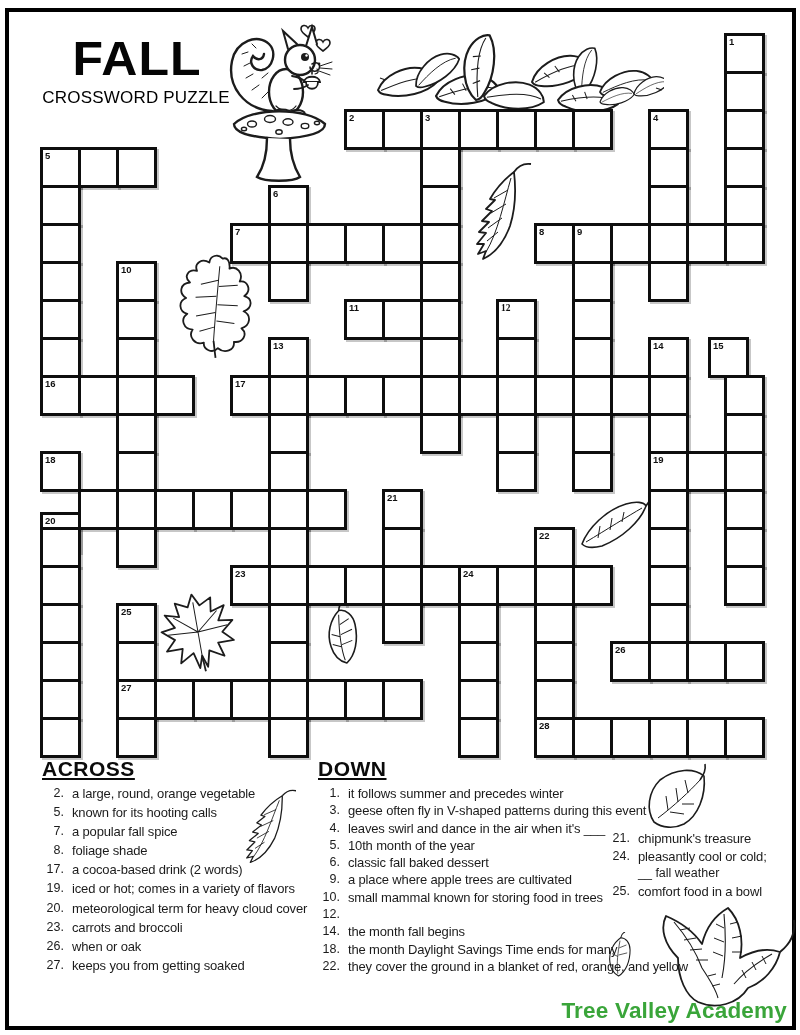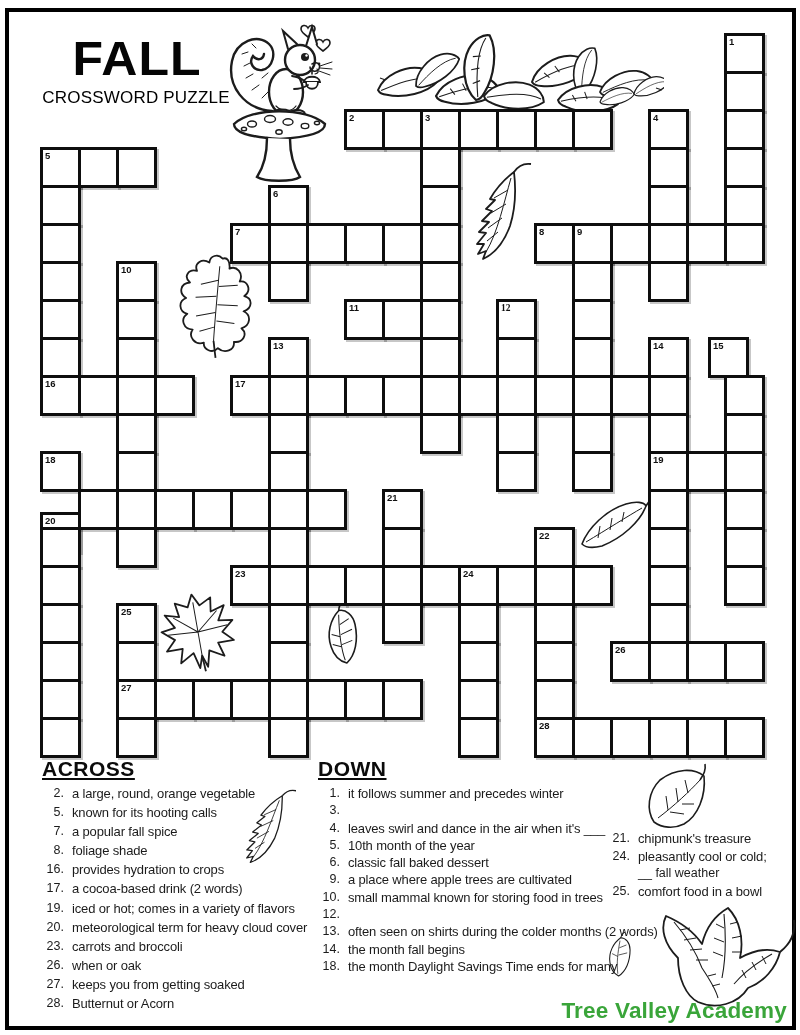--- a/index.html
+++ b/index.html
@@ -278,24 +278,20 @@
       </div>
       <div class="clue-row">
         <span class="cnum">7.</span>
         <span class="ctxt">a popular fall spice</span>
       </div>
       <div class="clue-row">
         <span class="cnum">8.</span>
         <span class="ctxt">foliage shade</span>
       </div>
       <div class="clue-row">
-        <span class="cnum">16.</span>
-        <span class="ctxt">provides hydration to crops</span>
-      </div>
-      <div class="clue-row">
         <span class="cnum">17.</span>
         <span class="ctxt">a cocoa-based drink (2 words)</span>
       </div>
       <div class="clue-row">
         <span class="cnum">19.</span>
         <span class="ctxt">iced or hot; comes in a variety of flavors</span>
       </div>
       <div class="clue-row">
         <span class="cnum">20.</span>
         <span class="ctxt">meteorological term for heavy cloud cover</span>
@@ -304,37 +300,34 @@
         <span class="cnum">23.</span>
         <span class="ctxt">carrots and broccoli</span>
       </div>
       <div class="clue-row">
         <span class="cnum">26.</span>
         <span class="ctxt">when or oak</span>
       </div>
       <div class="clue-row">
         <span class="cnum">27.</span>
         <span class="ctxt">keeps you from getting soaked</span>
-      </div>
-      <div class="clue-row">
-        <span class="cnum">28.</span>
-        <span class="ctxt">Butternut or Acorn</span>
       </div>
     </div>
 </div>
 
 <div id="down-col" class="clue-col">
   <div class="clue-header">DOWN</div>
   <div id="down-list">
       <div class="clue-row">
         <span class="cnum">1.</span>
         <span class="ctxt">it follows summer and precedes winter</span>
       </div>
       <div class="clue-row">
         <span class="cnum">3.</span>
+        <span class="ctxt">geese often fly in V-shaped patterns during this event</span>
       </div>
       <div class="clue-row">
         <span class="cnum">4.</span>
         <span class="ctxt">leaves swirl and dance in the air when it's ___</span>
       </div>
       <div class="clue-row">
         <span class="cnum">5.</span>
         <span class="ctxt">10th month of the year</span>
       </div>
       <div class="clue-row">
@@ -346,30 +339,30 @@
         <span class="ctxt">a place where apple trees are cultivated</span>
       </div>
       <div class="clue-row">
         <span class="cnum">10.</span>
         <span class="ctxt">small mammal known for storing food in trees</span>
       </div>
       <div class="clue-row">
         <span class="cnum">12.</span>
       </div>
       <div class="clue-row">
-        <span class="cnum">13.</span>
-        <span class="ctxt">often seen on shirts during the colder months (2 words)</span>
-      </div>
-      <div class="clue-row">
         <span class="cnum">14.</span>
         <span class="ctxt">the month fall begins</span>
       </div>
       <div class="clue-row">
         <span class="cnum">18.</span>
         <span class="ctxt">the month Daylight Savings Time ends for many</span>
+      </div>
+      <div class="clue-row">
+        <span class="cnum">22.</span>
+        <span class="ctxt">they cover the ground in a blanket of red, orange, and yellow</span>
       </div>
     </div>
 </div>
 
 <div id="down-right-col" class="clue-col">
   <div id="down-right-list">
       <div class="clue-row">
         <span class="cnum">21.</span>
         <span class="ctxt">chipmunk's treasure</span>
       </div>

